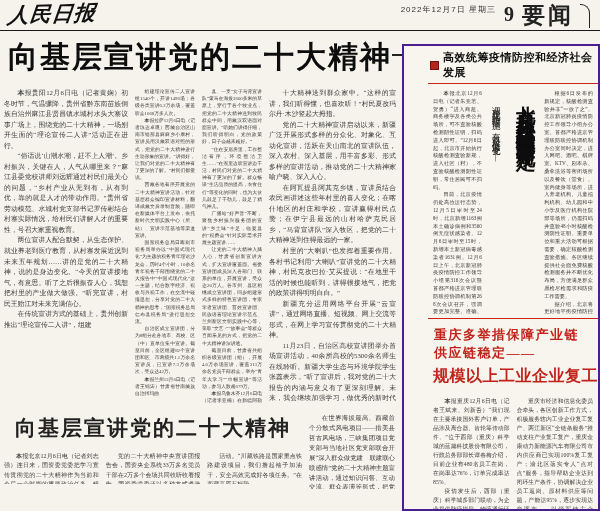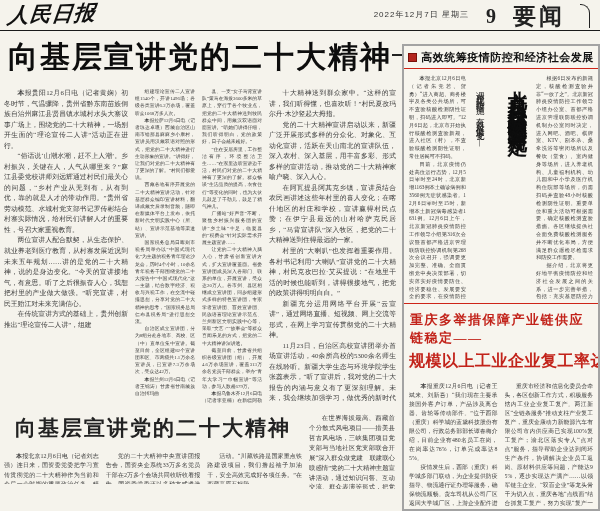--- a/index.html
+++ b/index.html
@@ -3,31 +3,31 @@
 <meta charset="utf-8">
 <style>
   * { margin:0; padding:0; box-sizing:border-box; }
   html,body { width:600px; height:511px; overflow:hidden; }
   body { background:#f5f3ec; font-family:"Liberation Serif","DejaVu Serif",serif; color:#222; }
   .page { width:600px; height:511px; position:relative; }
 
   
   .masthead { height:30px; display:flex; align-items:flex-end; justify-content:space-between; padding:2px 10px 2px 8px; }
   .logo { font-size:21px; font-weight:bold; transform:skewX(-8deg) rotate(-2deg); letter-spacing:1px; font-style:italic; color:#111; }
-  .mast-right { display:flex; align-items:center; gap:17px; }
+  .mast-right { display:flex; align-items:flex-start; gap:8px; }
   .date { font-size:8px; color:#333; letter-spacing:1px; padding-bottom:3px; font-family:"Liberation Sans",sans-serif; }
   .pagenum { font-size:20px; font-weight:bold; line-height:1; }
   .section { font-size:23px; font-weight:bold; letter-spacing:3px; line-height:1; }
   .bracket { width:10px; height:24px; border-right:1.5px solid #222; border-top:1.5px solid #222; border-top-right-radius:9px; margin-left:-2px; }
   .toprule { border-top:1.5px solid #1a1a1a; width:100%; }
 
   
   .content { display:flex; padding:2px 4px 0 4px; gap:6px; }
   .left-region { width:392px; }
-  .right-region { width:198px; margin-top:11px; border:2px solid #a3a3a3; background:#f7f5ee; position:relative; height:467px; display:flex; flex-direction:column; }
+  .right-region { width:198px; margin-top:11px; border:2px solid #4c1d95; background:#f7f5ee; position:relative; height:467px; display:flex; flex-direction:column;padding-left:24px; }
   .connector-dash { position:absolute; left:-12px; top:8px; width:10px; height:2px; background:#222; }
 
   
   .kicker { text-align:center; font-weight:bold; font-size:12px; letter-spacing:2px; margin-top:24px; }
   h1.mainhead { text-align:center; font-size:30px; font-weight:bold; letter-spacing:2px; margin-top:4px; color:#0d0d0d; }
   .cols { display:flex; gap:7px; margin-top:10px; }
   .col { text-align:justify; line-height:1.55; color:#3c3c3c; overflow:hidden; word-break:break-all; }
   .col p { text-indent:2em; margin:0; }
   .col p.dateline::first-letter { font-weight:bold; }
   .main-cols { height:316px; }

